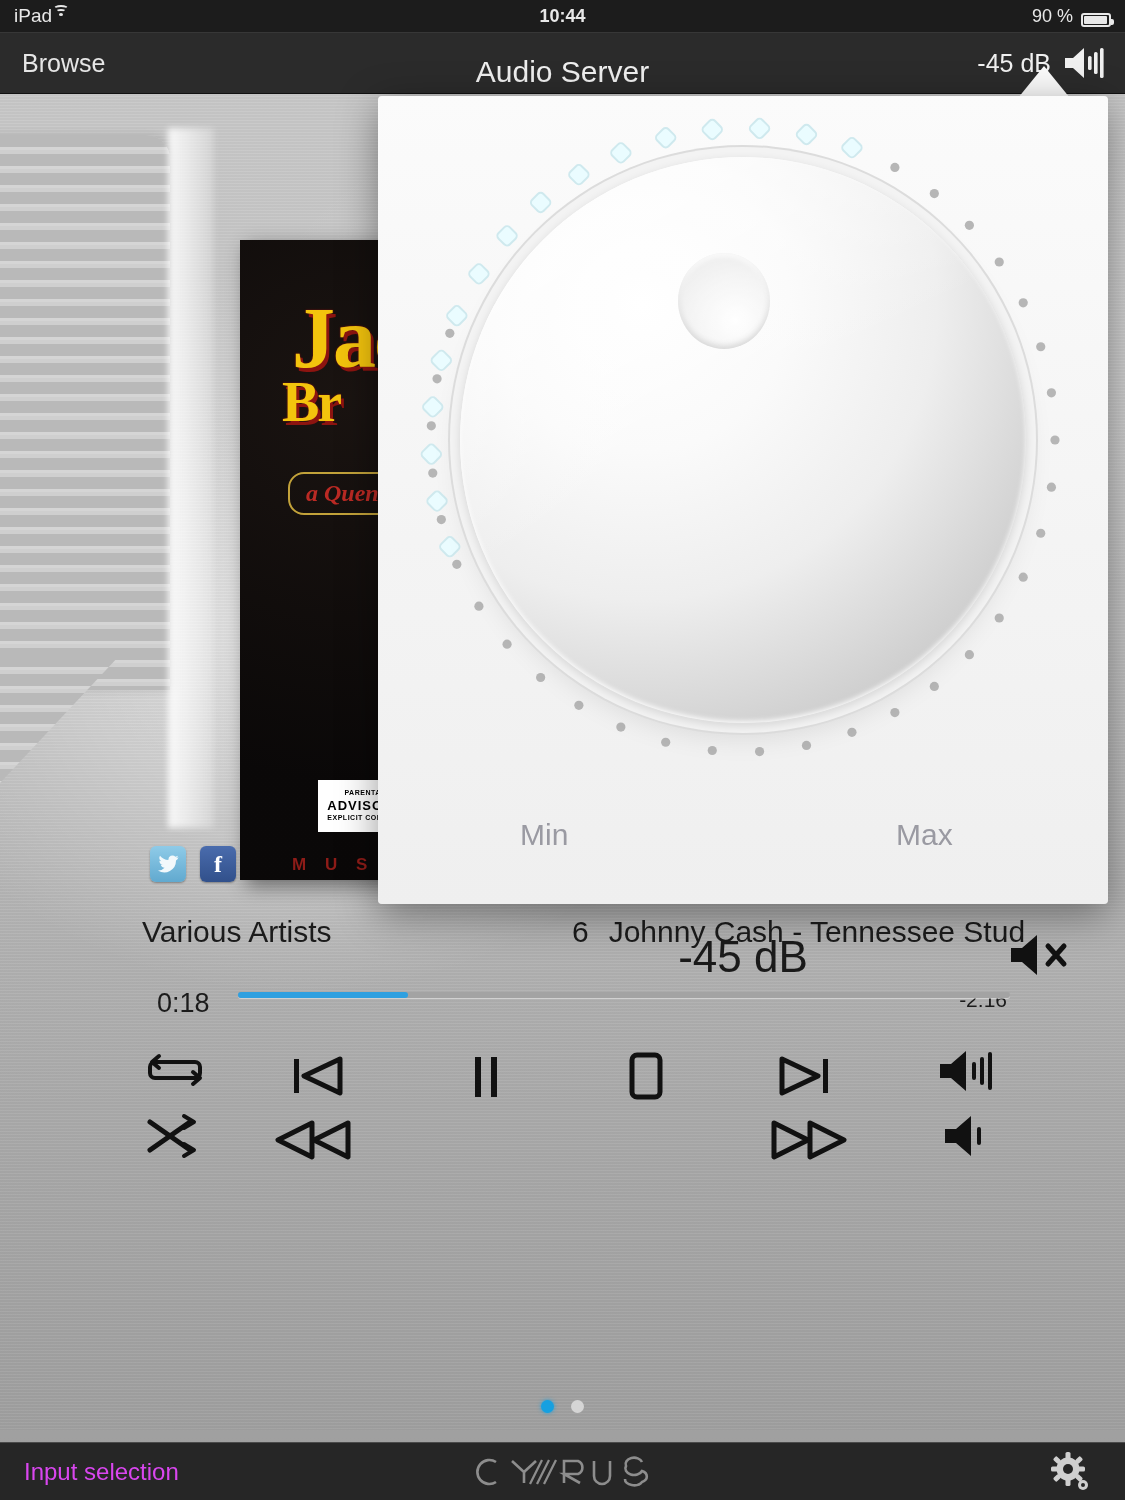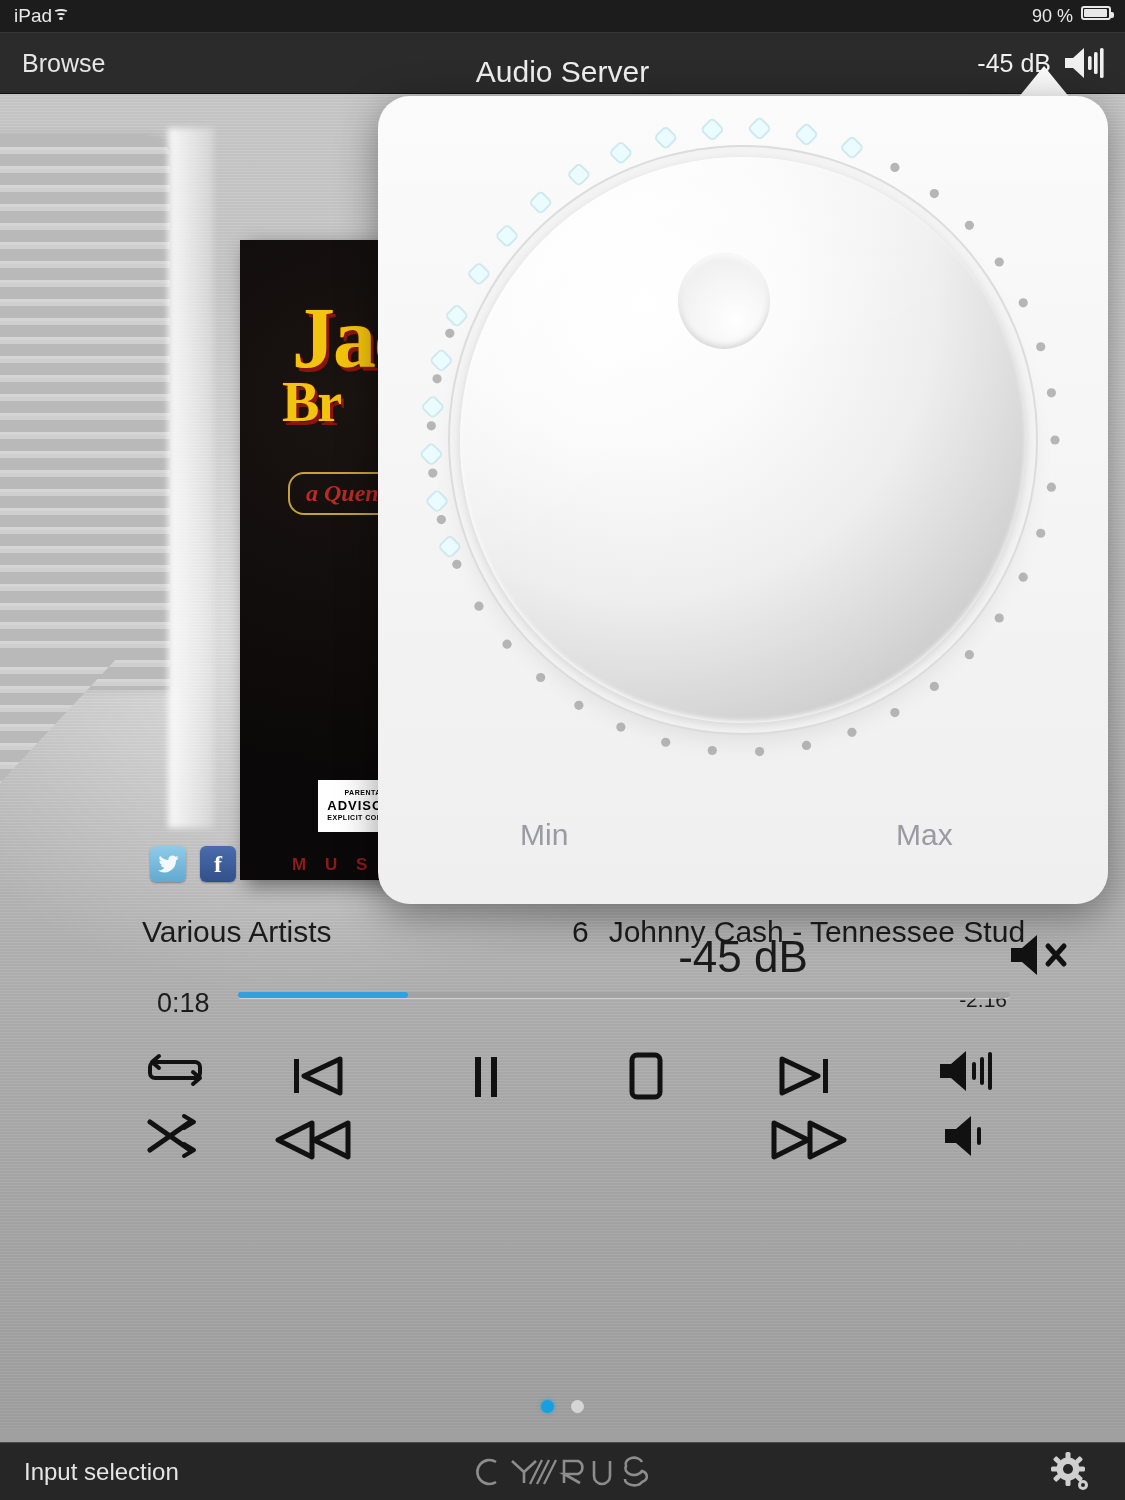--- a/index.html
+++ b/index.html
@@ -52,23 +52,23 @@
     background:linear-gradient(90deg, rgba(255,255,255,.88), rgba(255,255,255,.25));
     filter:blur(3px);
   }
 
   
   .statusbar {
     position:absolute; left:0; top:0; width:1125px; height:32px;
     background:#1c1c1c; color:#e8e8e8;
     display:flex; align-items:center; font-size:19px;
   }
-  .sb-left { position:absolute; left:14px; display:flex; align-items:center; }
+  .sb-left { position:absolute; left:14px; display:flex; align-items:flex-start; }
   .sb-center { width:100%; text-align:center; font-weight:bold; font-size:18px; }
-  .sb-right { position:absolute; right:14px; display:flex; align-items:flex-start; gap:8px; font-size:18px;}
+  .sb-right { position:absolute; right:14px; display:flex; align-items:flex-end; gap:8px; font-size:18px;}
   .wifi { width:17px; height:14px; position:relative; display:inline-block; }
   .wifi i { position:absolute; border:2px solid #e8e8e8; border-bottom:none;
             border-left-color:transparent; border-right-color:transparent;
             border-radius:50% 50% 0 0; left:50%; transform:translateX(-50%); }
   .wifi i:nth-child(1){ width:16px; height:8px; top:0; }
   .wifi i:nth-child(2){ width:10px; height:5px; top:4px; }
   .wifi i:nth-child(3){ width:4px;  height:3px; top:8px; background:#e8e8e8; border:none; border-radius:50%; }
   .battery { width:30px; height:14px; border:2px solid #e8e8e8; border-radius:3px; position:relative; }
   .battery::after { content:""; position:absolute; right:-5px; top:4px; width:3px; height:6px;
                     background:#e8e8e8; border-radius:0 2px 2px 0; }
@@ -177,36 +177,36 @@
   .dots .d { width:13px; height:13px; border-radius:50%; background:#d5d5d5; }
   .dots .d.on { background:#16a0e0; box-shadow:0 0 4px rgba(22,160,224,.85); }
 
   
   .bottombar {
     position:absolute; left:0; bottom:0; width:1125px; height:58px;
     background:#262626; border-top:1px solid #4a4a4a;
   }
   .bb-input {
     position:absolute; left:24px; top:0; height:58px; display:flex; align-items:center;
-    color:#e5e5e5; font-size:24px; cursor:pointer;
+    color:#d946ef; font-size:24px; cursor:pointer;
   }
   .bb-logo {
     position:absolute; left:0; top:0; width:1125px; height:58px;
     display:flex; align-items:center; justify-content:center;
   }
   .bb-gear {
     position:absolute; right:34px; top:0; height:58px; display:flex;
     align-items:center; cursor:pointer;
   }
 
   
   .popover {
     position:absolute; left:378px; top:96px; width:730px; height:808px;
     background:linear-gradient(180deg,#fbfbfb 0%,#f4f4f4 55%,#efefef 100%);
-    border-radius:32px; box-shadow:0 10px 40px rgba(0,0,0,.40);
+    border-radius:4px; box-shadow:0 10px 40px rgba(0,0,0,.40);
   }
   .pop-arrow {
     position:absolute; left:1018px; top:66px; width:0; height:0;
     border-left:26px solid transparent; border-right:26px solid transparent;
     border-bottom:32px solid #fafafa;
   }
   .knob-wrap { position:absolute; left:0; top:0; width:730px; height:680px; }
   .led-ring  { position:absolute; left:50%; top:344px; transform:translate(-50%,-50%);
                width:668px; height:668px; }
   .knob {
@@ -256,20 +256,21 @@
 
   <div class="statusbar">
     <div class="sb-left">
       <span>iPad</span>
       <span class="wifi">
           <i></i>
           <i></i>
           <i></i>
         </span>
     </div>
+    <div class="sb-center">10:44</div>
     <div class="sb-right">
       <span>90 %</span>
       <span class="battery">
         <span class="lvl" id="battlvl" style="width: 23.4px;"></span>
       </span>
     </div>
   </div>
 
   <div class="navbar">
     <div class="nav-browse">Browse</div>

